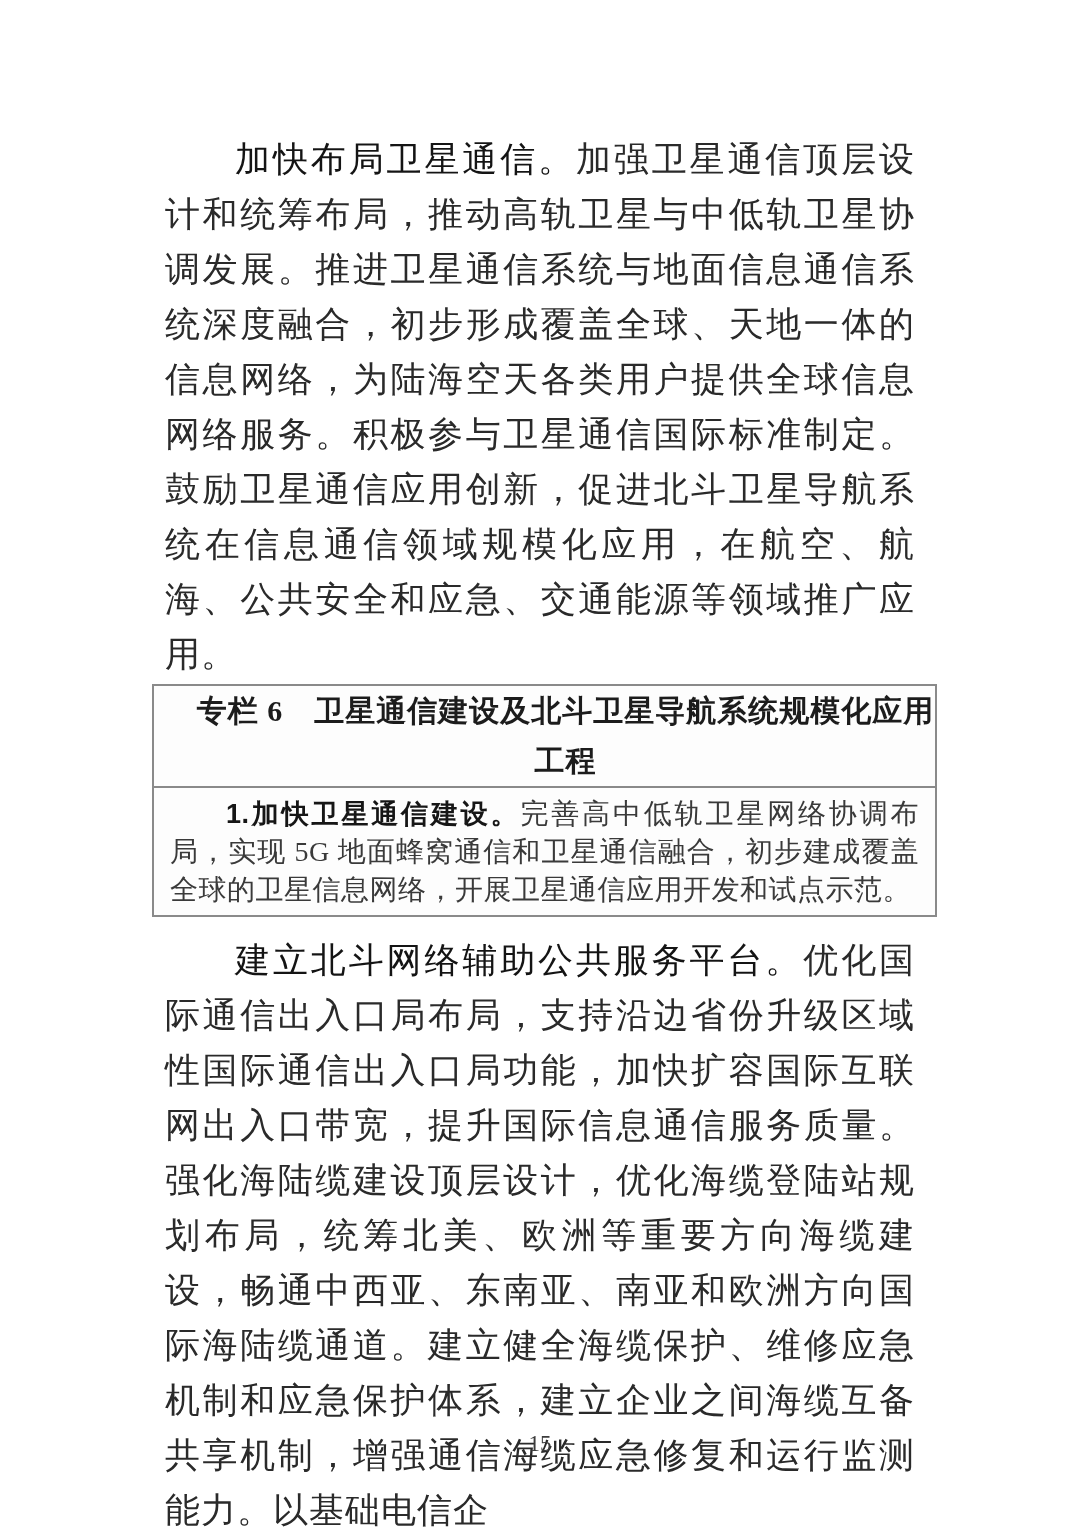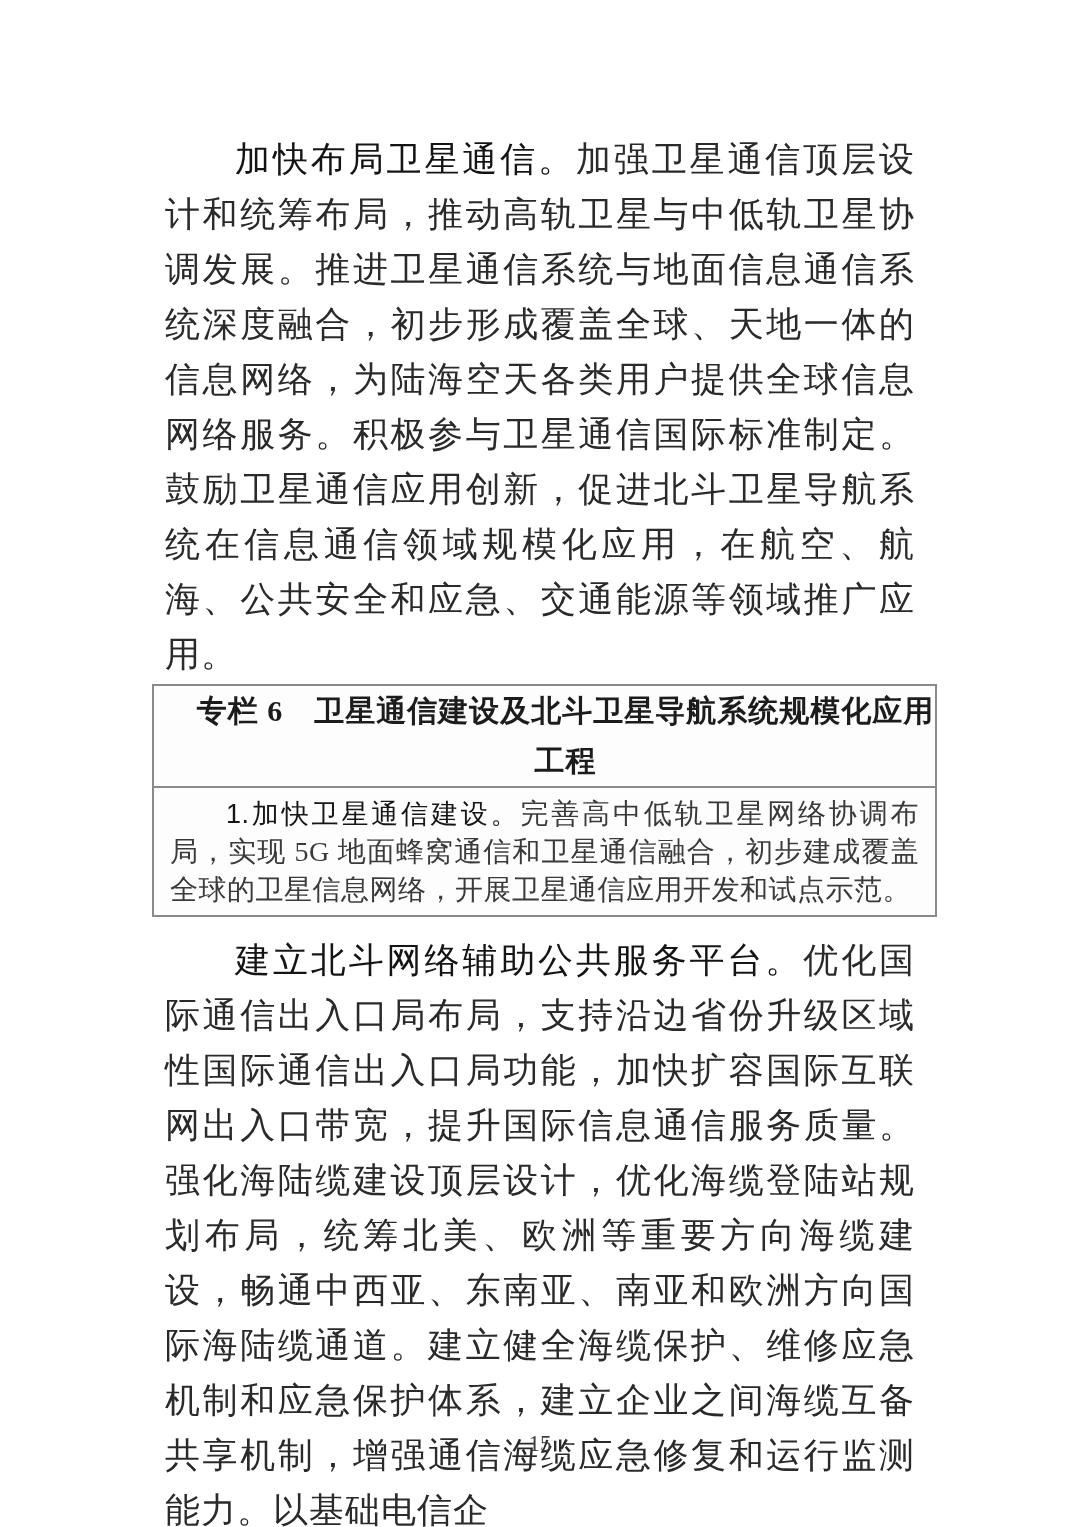--- a/index.html
+++ b/index.html
@@ -62,21 +62,21 @@
   .panel-para {
     margin: 0;
     font-size: 28px;
     line-height: 38px;
     text-align: justify;
     text-indent: 2em;
     color: #3a3a3a;
     letter-spacing: 0.5px;
   }
   .panel-para .lead {
-    font-weight: normal;
+    font-weight: bold;
     color: #161616;
     font-family: "Liberation Sans", "DejaVu Sans", sans-serif;
     font-size: 27px;
   }
   .page-number {
     position: absolute;
     bottom: 70px;
     left: 0;
     width: 100%;
     text-align: center;

